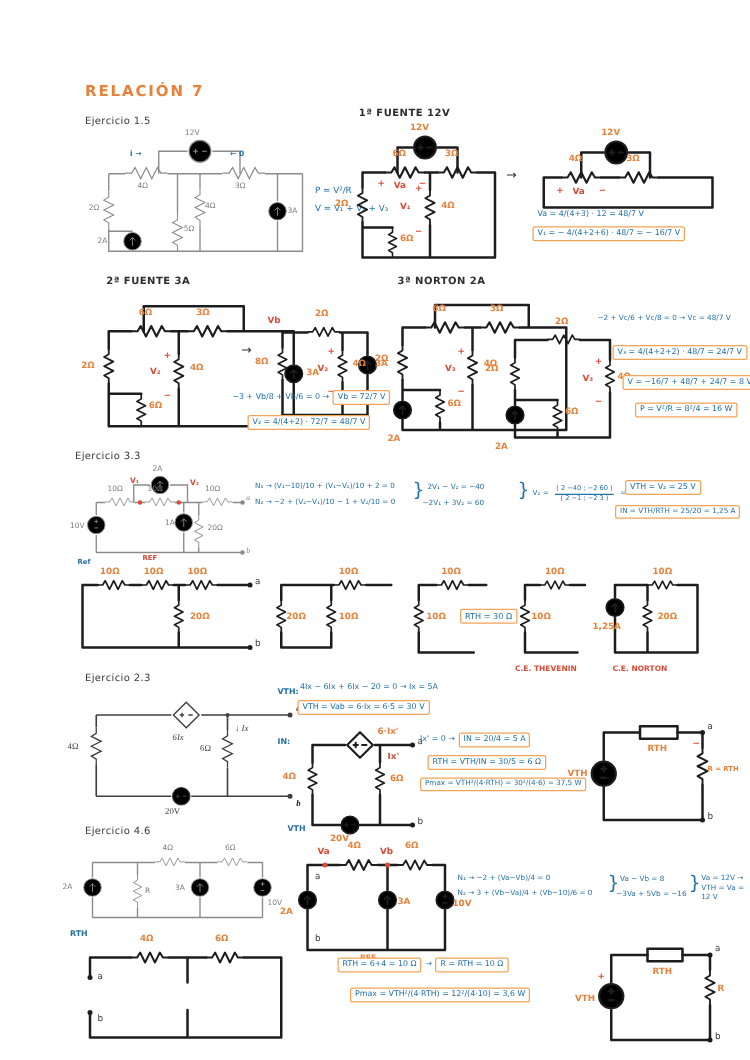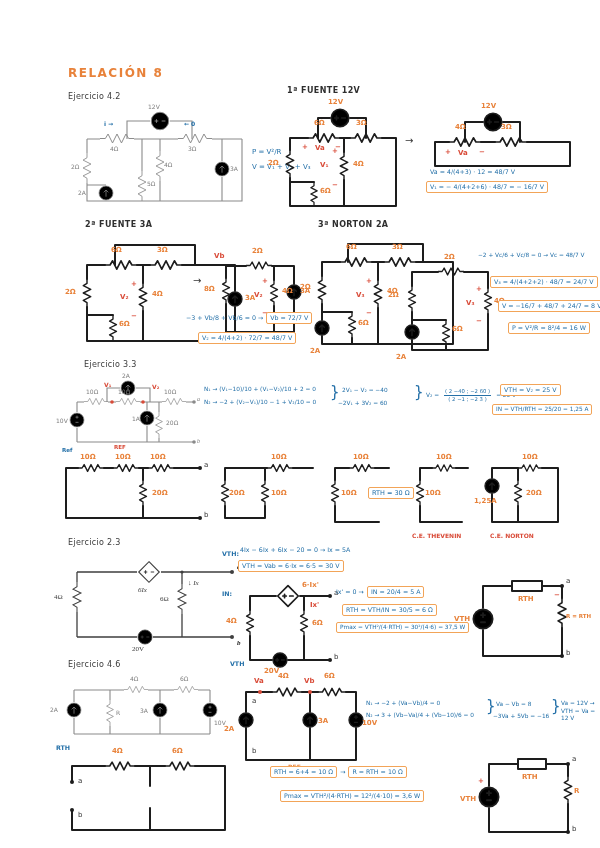--- a/index.html
+++ b/index.html
@@ -57,23 +57,23 @@
       <symbol id="vsv" viewBox="0 0 24 24">
           <circle cx="12" cy="12" r="10.5"></circle>
           <path d="M12,5.5 V10 M9.75,7.75 H14.25 M9.75,15.5 H14.25"></path>
         </symbol>
       <symbol id="ds" viewBox="0 0 28 28">
           <path d="M14,2 26,14 14,26 2,14 Z M8,14 H12 M10,12 V16 M16,14 H20"></path>
         </symbol>
     </defs>
   </svg>
 
-  <div class="title" style="left:68px;top:66px">RELACIÓN 8</div>
-
-  <div class="exlbl" style="left:68px;top:92px">Ejercicio 4.2</div>
+  <div class="title" style="left:68px;top:66px">RELACIÓN 7</div>
+
+  <div class="exlbl" style="left:68px;top:92px">Ejercicio 1.5</div>
 
   <div class="ckt" style="left:72px;top:105px">
     <svg class="print" width="185" height="108">
       <path d="M55,34 V16 H78 M98,16 H120 V34 M15,34 H28 M62,34 H106 M140,34 H170 M15,34 V48 M15,78 V80 M15,80 H34 M15,80 V96 H170 V34 M88,34 V46 M88,76 V96 M70,34 V66 M150,34 V56 M150,72 V96"></path>
       <use href="#vs" x="78" y="6" width="20" height="20"></use>
       <use href="#rh" x="28" y="28" width="34" height="11"></use>
       <use href="#rh" x="106" y="28" width="34" height="11"></use>
       <use href="#rv" x="9.5" y="48" width="11" height="30"></use>
       <use href="#rv" x="82.5" y="46" width="11" height="30"></use>
       <use href="#rv" x="64.5" y="66" width="11" height="30"></use>
@@ -239,21 +239,21 @@
   <span class="eq" style="left:490px;top:276px">
       <span class="bx">V₃ = 4/(4+2+2) · 48/7 = 24/7 V</span>
     </span>
   <span class="eq" style="left:498px;top:300px">
       <span class="bx">V = −16/7 + 48/7 + 24/7 = 8 V</span>
     </span>
   <span class="eq" style="left:508px;top:322px">
       <span class="bx">P = V²/R = 8²/4 = 16 W</span>
     </span>
 
-  <div class="exlbl" style="left:84px;top:360px">Ejercicio 3.3</div>
+  <div class="exlbl" style="left:60px;top:360px">Ejercicio 3.3</div>
 
   <div class="ckt" style="left:62px;top:372px">
     <svg class="print" width="140" height="86">
       <path d="M45,30 V16 H58 M74,16 H88 V30 M15,30 H22 M46,30 H54 M78,30 H100 M124,30 H132 M15,30 V40 M15,56 V70 M85,30 V38 M85,54 V70 M97,30 V40 M97,66 V70 M15,70 H132"></path>
       <use href="#cs" x="58" y="8" width="16" height="16"></use>
       <use href="#rh" x="22" y="25" width="24" height="9"></use>
       <use href="#rh" x="54" y="25" width="24" height="9"></use>
       <use href="#rh" x="100" y="25" width="24" height="9"></use>
       <use href="#vsv" x="7" y="40" width="16" height="16"></use>
       <use href="#cs" x="77" y="38" width="16" height="16"></use>

